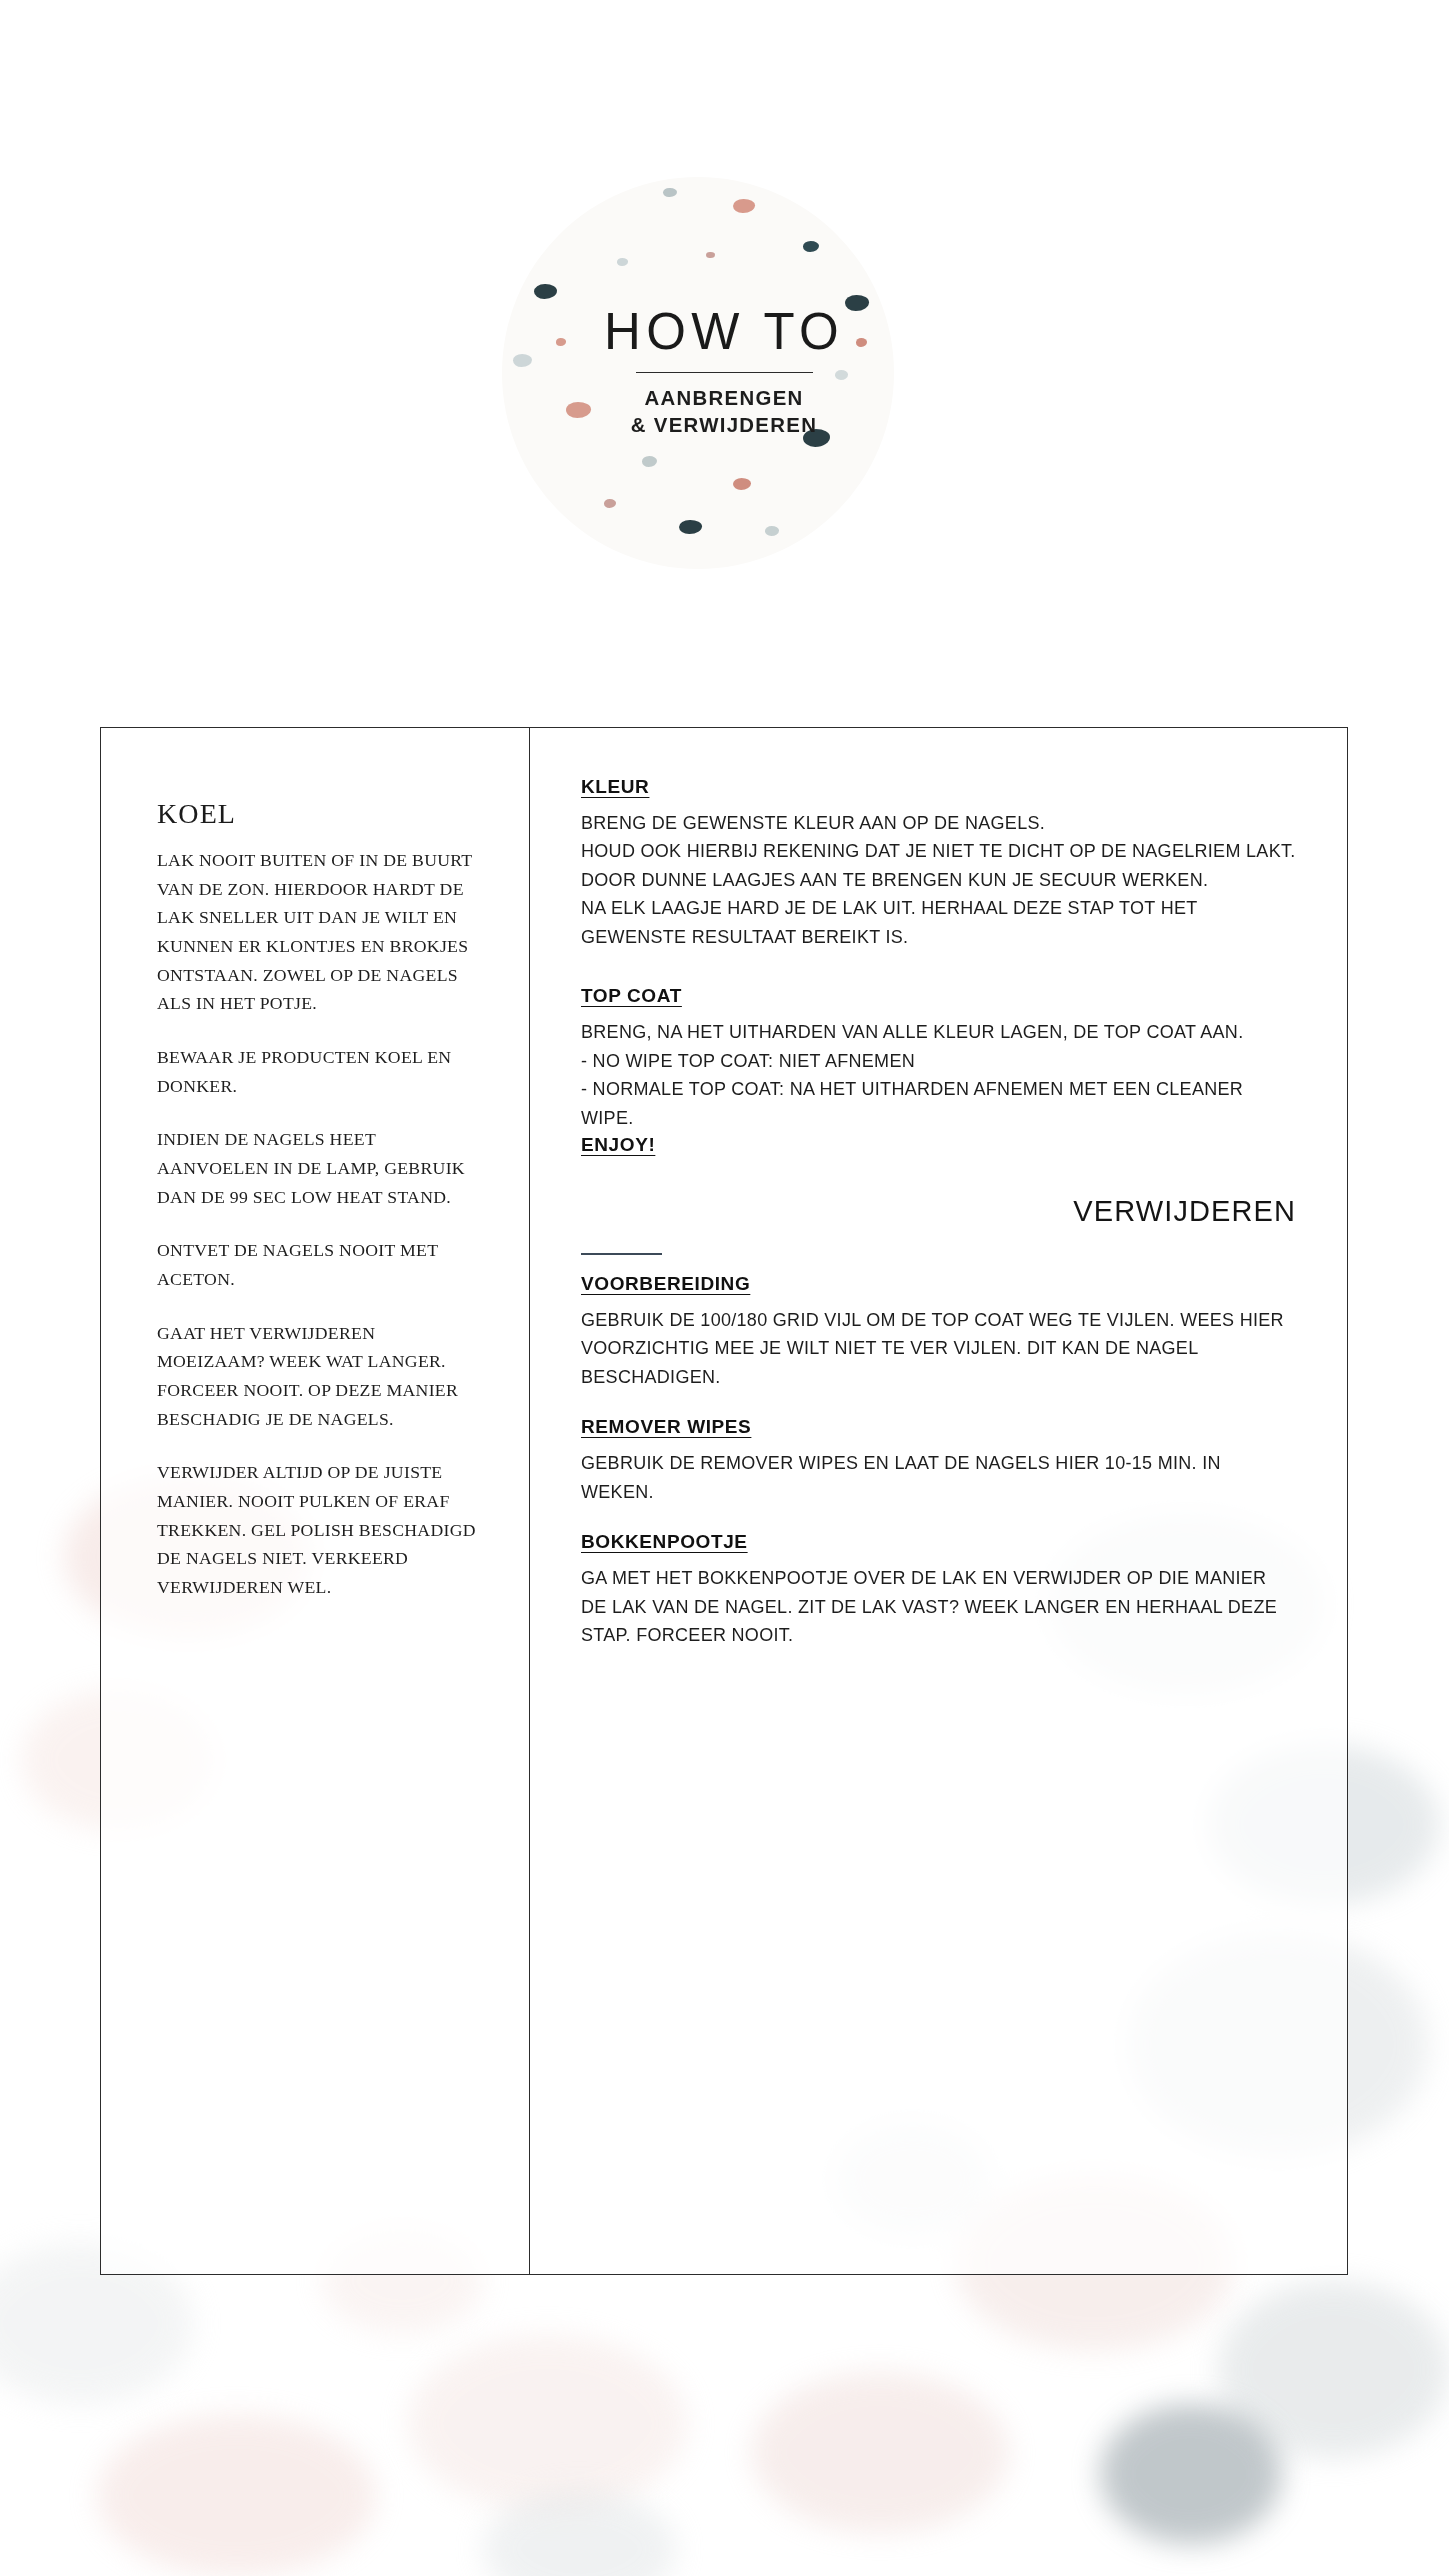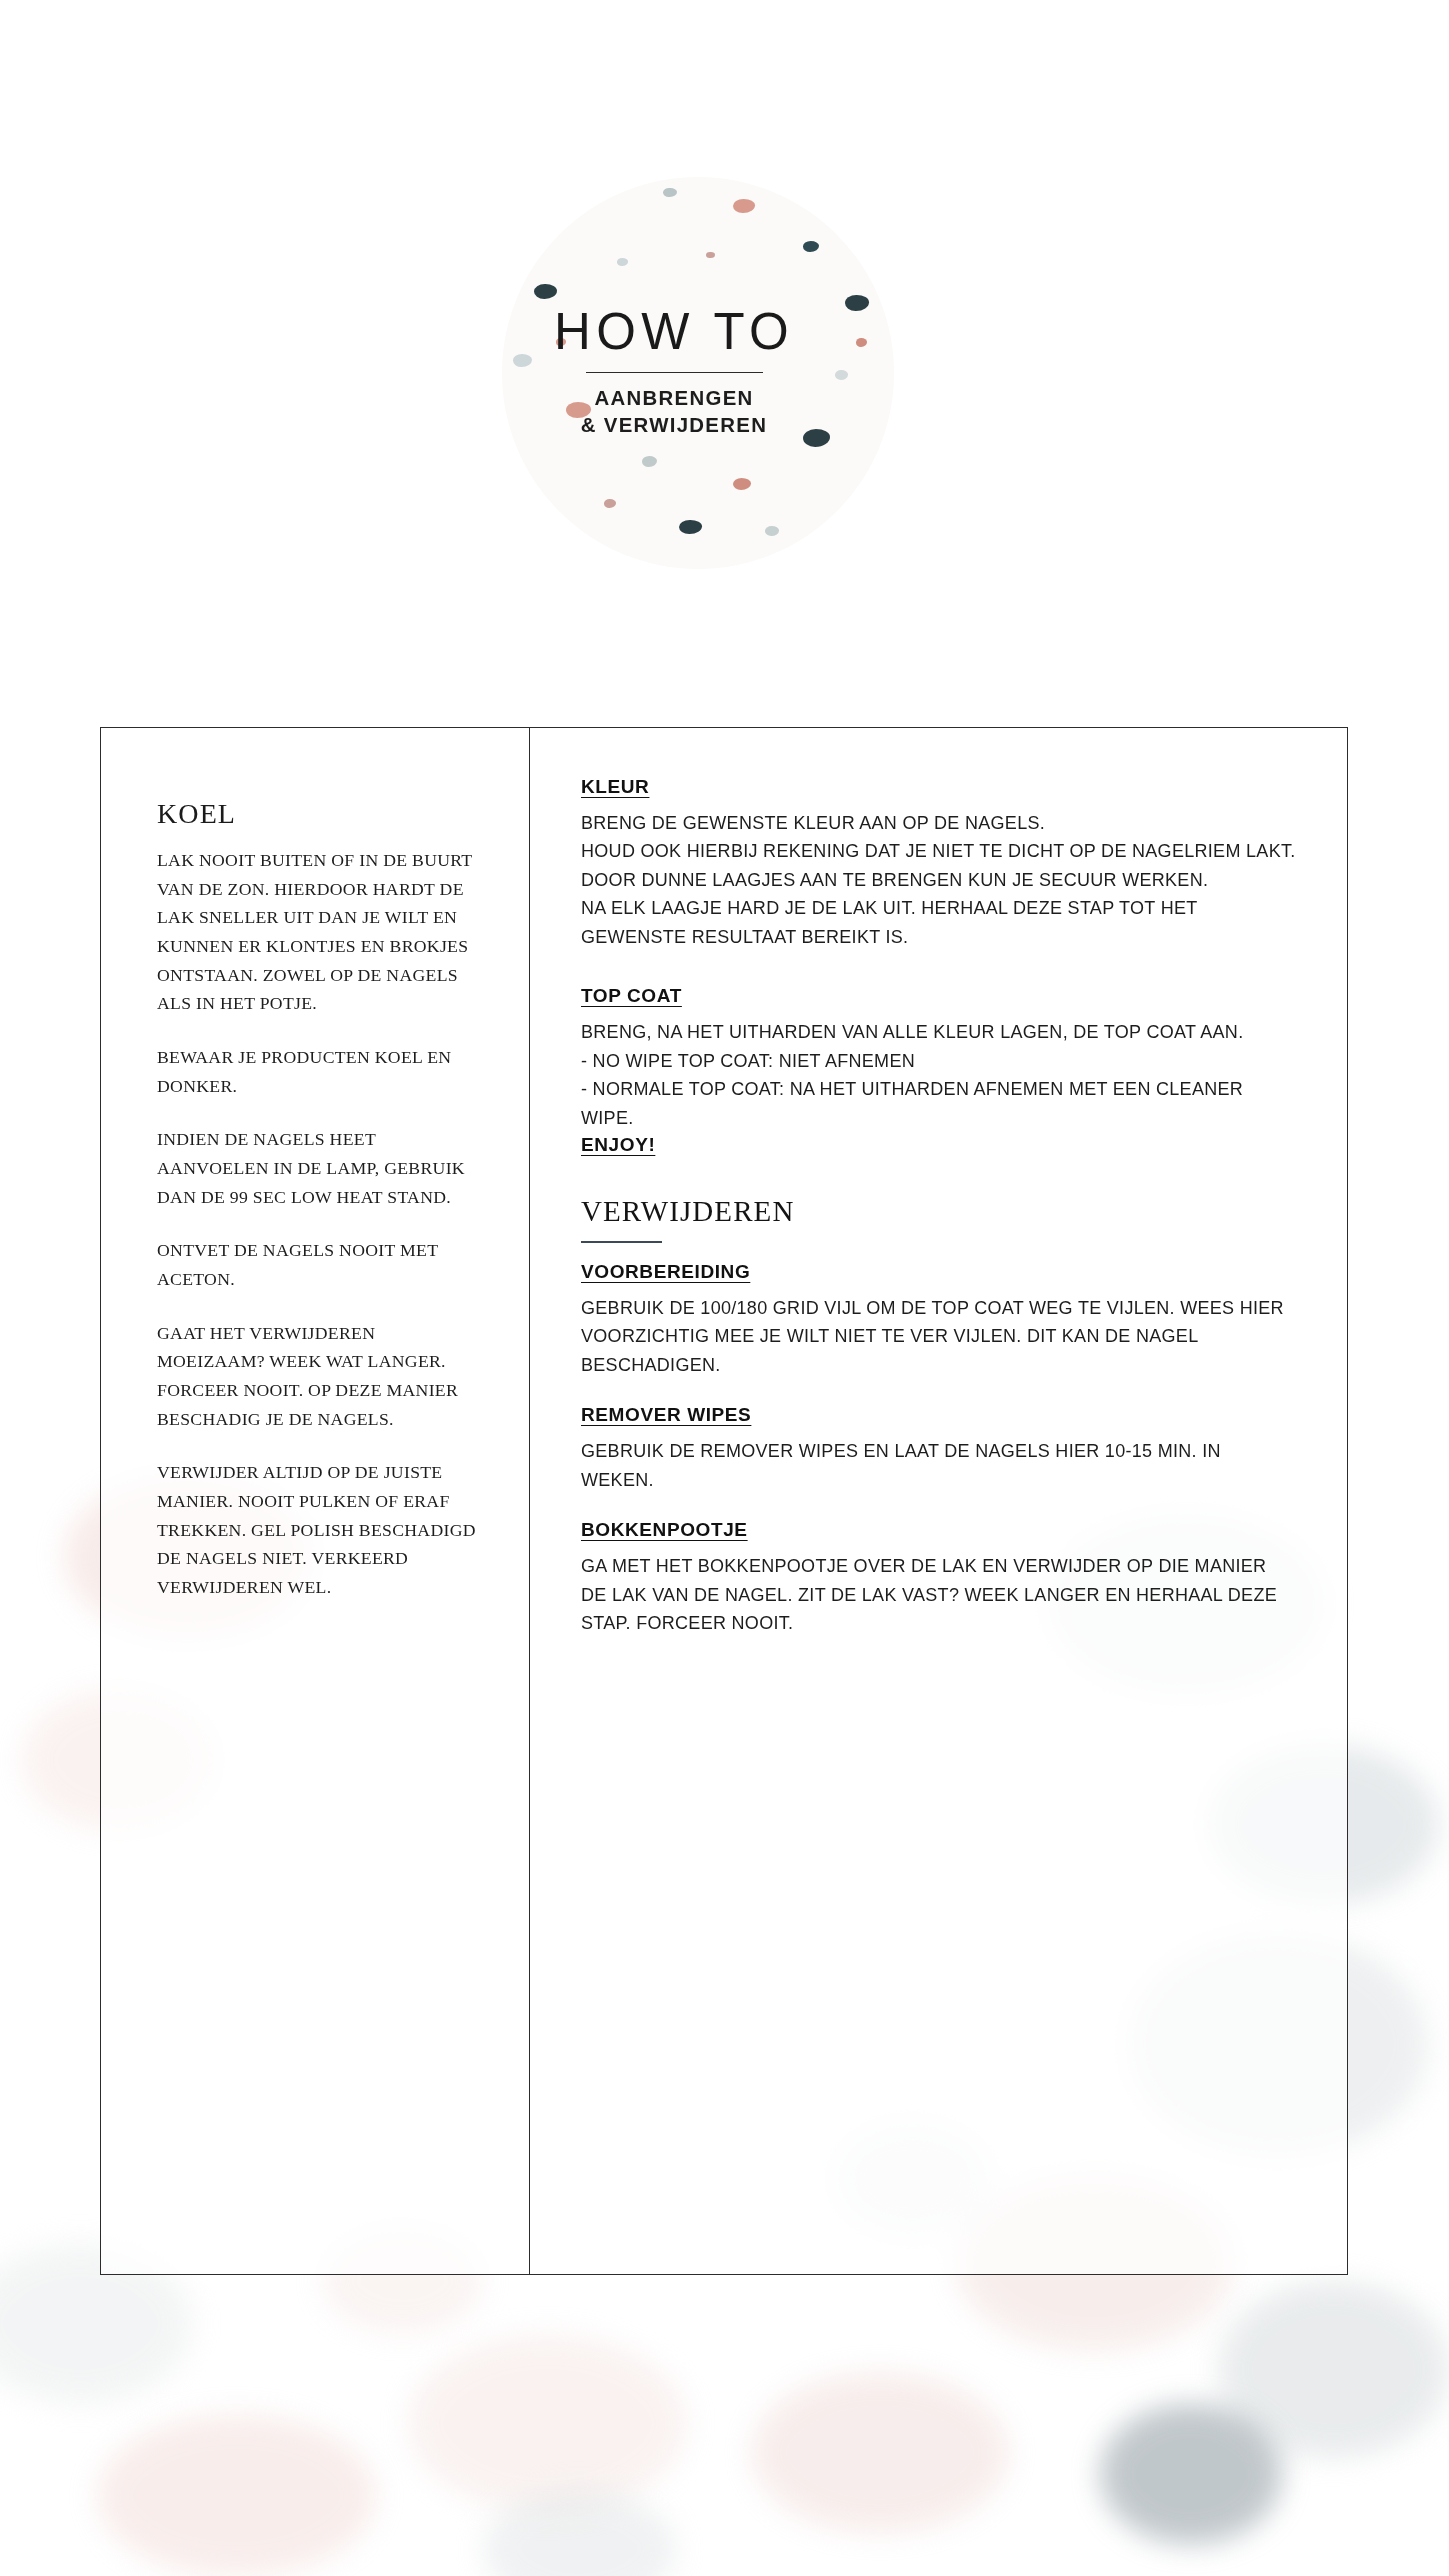--- a/index.html
+++ b/index.html
@@ -47,21 +47,21 @@
     border-radius: 50%;
     background: #fbfaf8;
     overflow: hidden;
   }
   .speck {
     position: absolute;
     border-radius: 48% 52% 55% 45% / 50% 45% 55% 50%;
   }
   .emblem-text {
     position: absolute;
-    left: 478px;
+    left: 528px;
     top: 177px;
     width: 392px;
     height: 392px;
     display: flex;
     flex-direction: column;
     align-items: center;
     justify-content: center;
     z-index: 4;
   }
   .howto {
@@ -150,26 +150,27 @@
     line-height: 1.58;
     letter-spacing: 0.3px;
     color: #1d1d1d;
     margin: 11px 0 0 0;
     font-weight: 400;
   }
   .gap-lg { height: 34px; }
   .gap-md { height: 25px; }
 
   .verwijderen-title {
-    font-family: Liberation Serif, serif;
+    font-family: Liberation Sans, sans-serif;
     font-size: 29px;
     letter-spacing: 1.1px;
     color: #141414;
     font-weight: 400;
-    margin: 0 0 13px 0;
+    margin: 0 0 25px 0;
+    text-align: right;
   }
   .title-rule {
     width: 81px;
     height: 1.6px;
     background: #3c4a58;
     margin: 0 0 18px 0;
   }
 </style>
 </head>
 <body>

